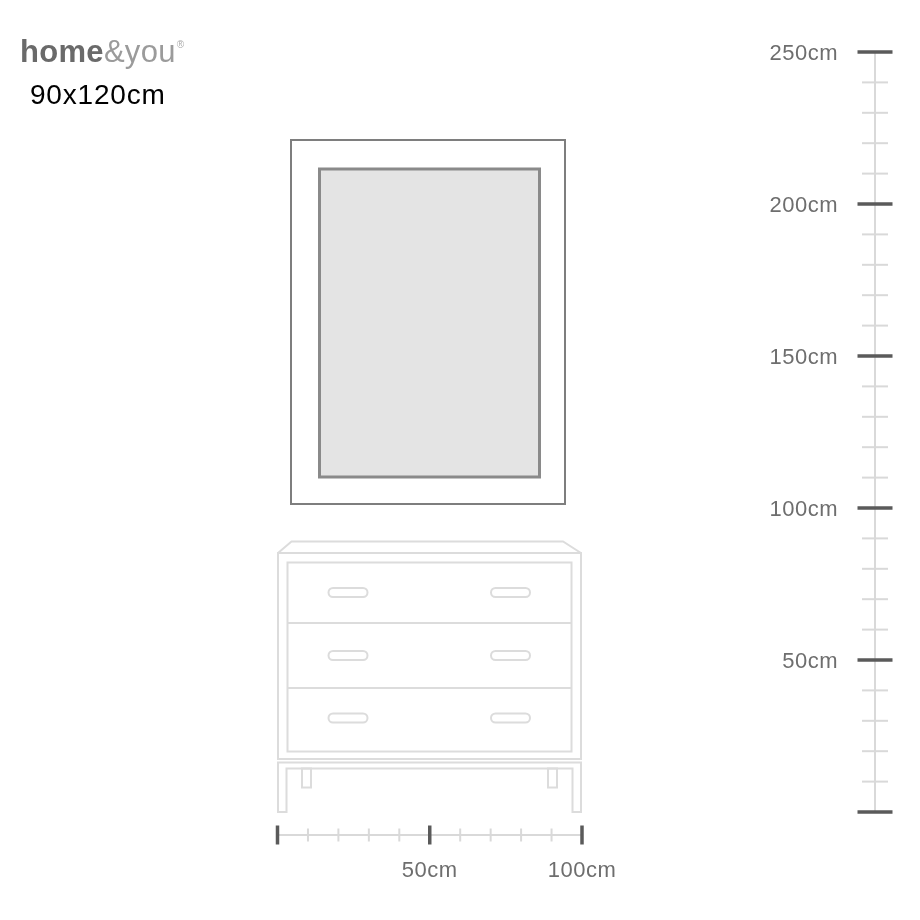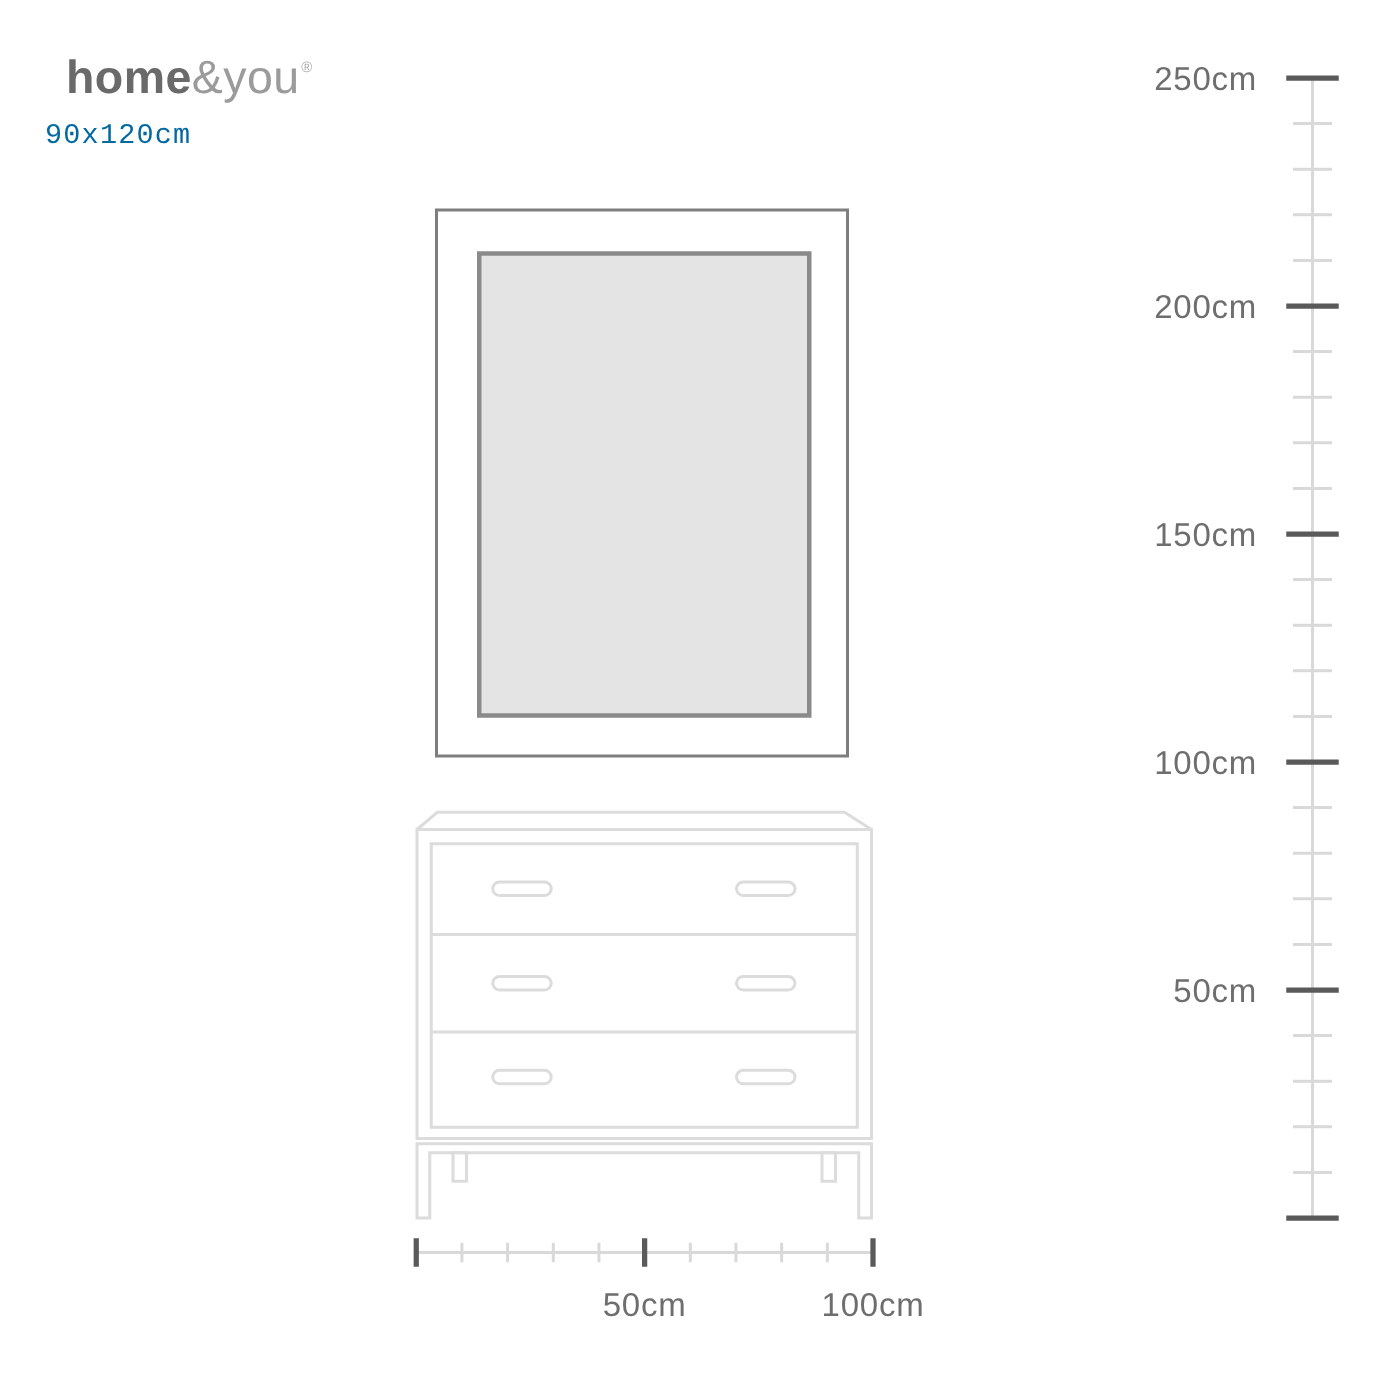--- a/index.html
+++ b/index.html
@@ -1,25 +1,25 @@
 <!DOCTYPE html>
 <html><head>
 <meta charset="utf-8">
 <style>
   html,body{margin:0;padding:0;}
   body{
     width:920px;height:920px;position:relative;overflow:hidden;
     background:#ffffff;
     font-family:"Liberation Sans",sans-serif;
   }
-  .logo{position:absolute;left:44px;top:36px;font-size:31px;line-height:1;white-space:nowrap;}
+  .logo{position:absolute;left:20px;top:36px;font-size:31px;line-height:1;white-space:nowrap;}
   .logo .logo-bold{font-weight:bold;color:#6a6a6a;letter-spacing:.3px;}
   .logo .logo-light{font-weight:normal;color:#9b9b9b;letter-spacing:.3px;}
   .logo .reg{font-size:10px;color:#ababab;vertical-align:14px;margin-left:1px;}
-  .size-label{position:absolute;left:30px;top:79px;font-size:19px;color:#0369a1;letter-spacing:.8px;font-family:Liberation Mono, monospace;}
+  .size-label{position:absolute;left:30px;top:79px;font-size:28px;color:#000000;letter-spacing:.8px;}
   svg#scene{position:absolute;left:0;top:0;}
   .rlabel{font-size:22px;fill:#6e6e6e;letter-spacing:.5px;}
 </style>
 </head>
 <body>
 
 <div class="logo">
   <span class="logo-bold">home</span><span class="logo-light">&amp;you</span><span class="reg">®</span>
 </div>
 <div class="size-label">90x120cm</div>

